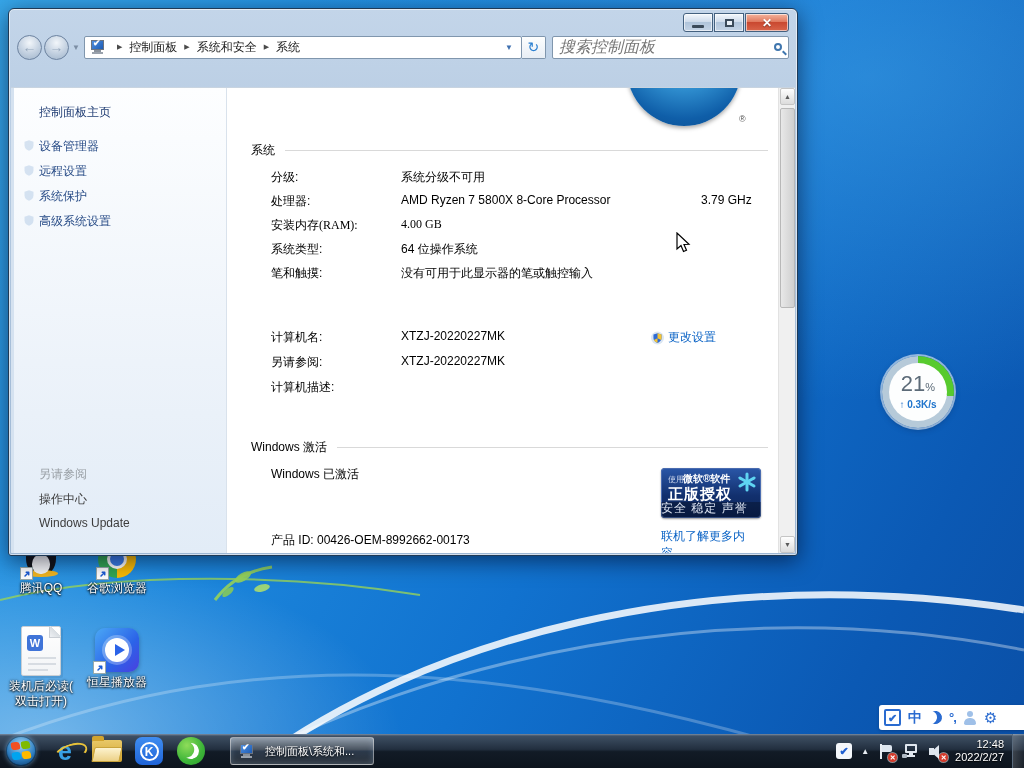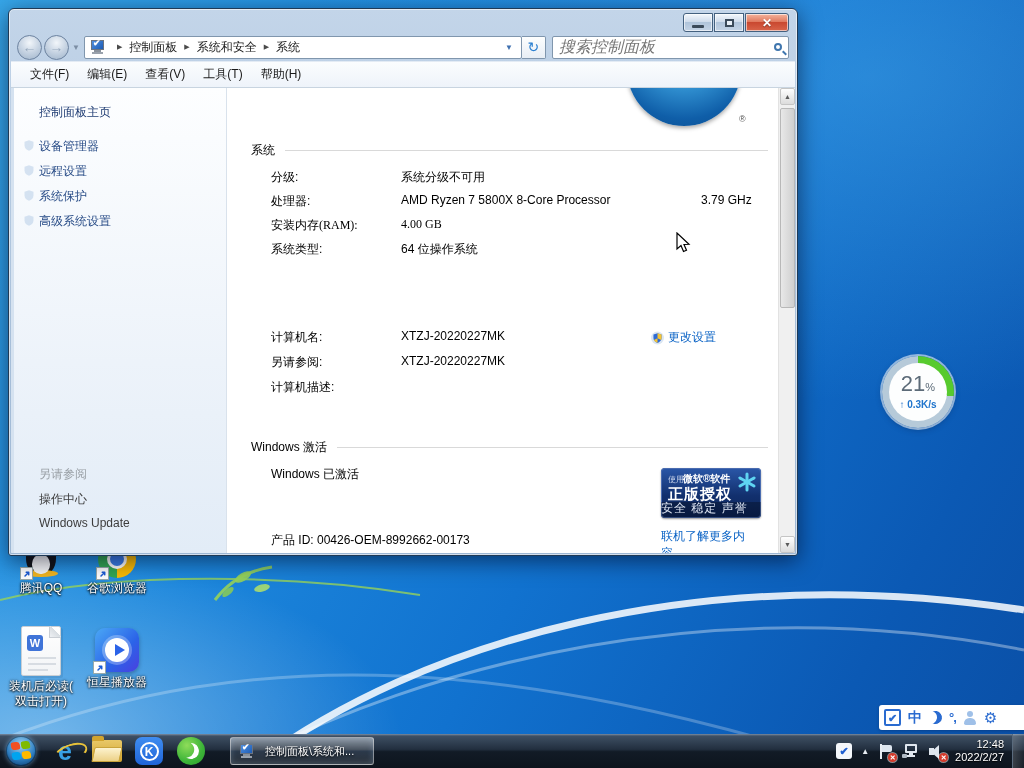--- a/index.html
+++ b/index.html
@@ -335,27 +335,20 @@
     </div>
     <div class="refreshbtn">
         <span>↻</span>
       </div>
     <div class="searchfield">
       <input placeholder="搜索控制面板" style="">
       <div class="mag"></div>
     </div>
   </div>
 
-  <div class="menubar">
-    <span class="menuitem">文件(F)</span>
-    <span class="menuitem">编辑(E)</span>
-    <span class="menuitem">查看(V)</span>
-    <span class="menuitem">工具(T)</span>
-    <span class="menuitem">帮助(H)</span>
-  </div>
 
   <div class="winbody">
     <div class="sidebar">
       <span class="sb-home">控制面板主页</span>
       <svg class="sb-shield" style="top:51px;" viewBox="0 0 16 16">
           <path d="M8 1 L14 3 V8 C14 12 11 14 8 15 C5 14 2 12 2 8 V3 Z" fill="#b9cfe8"></path>
         </svg>
       <span class="sb-task" style="top:50px;">设备管理器</span>
       <svg class="sb-shield" style="top:76px;" viewBox="0 0 16 16">
           <path d="M8 1 L14 3 V8 C14 12 11 14 8 15 C5 14 2 12 2 8 V3 Z" fill="#b9cfe8"></path>
@@ -393,20 +386,24 @@
         <span class="extra">3.79 GHz</span>
       </div>
       <div class="row" style="top:129px;font-family:Liberation Serif, serif;">
         <span class="lab">安装内存(RAM):</span>
         <span class="val">4.00 GB</span>
       </div>
       <div class="row" style="top:153px;">
         <span class="lab">系统类型:</span>
         <span class="val">64 位操作系统</span>
       </div>
+      <div class="row" style="top:177px;">
+        <span class="lab">笔和触摸:</span>
+        <span class="val">没有可用于此显示器的笔或触控输入</span>
+      </div>
 
       <div class="row" style="top:241px;">
         <span class="lab">计算机名:</span>
         <span class="val">XTZJ-20220227MK</span>
         <span class="chgset">
           <svg class="shield14" viewBox="0 0 16 16">
             <circle cx="8" cy="8" r="8" fill="#dbe6f2"></circle>
             <path d="M8 2 L13 3.6 V8 C13 11.2 10.6 13 8 14 C5.4 13 3 11.2 3 8 V3.6 Z" fill="#2e6bd6"></path>
             <path d="M8 2 L13 3.6 V8 C13 9 12.8 9.8 12.4 10.5 L8 8.2 Z" fill="#f7c534"></path>
             <path d="M8 8.2 L3.6 10.5 C4.4 12.2 6.2 13.3 8 14 Z" fill="#f7c534"></path>

